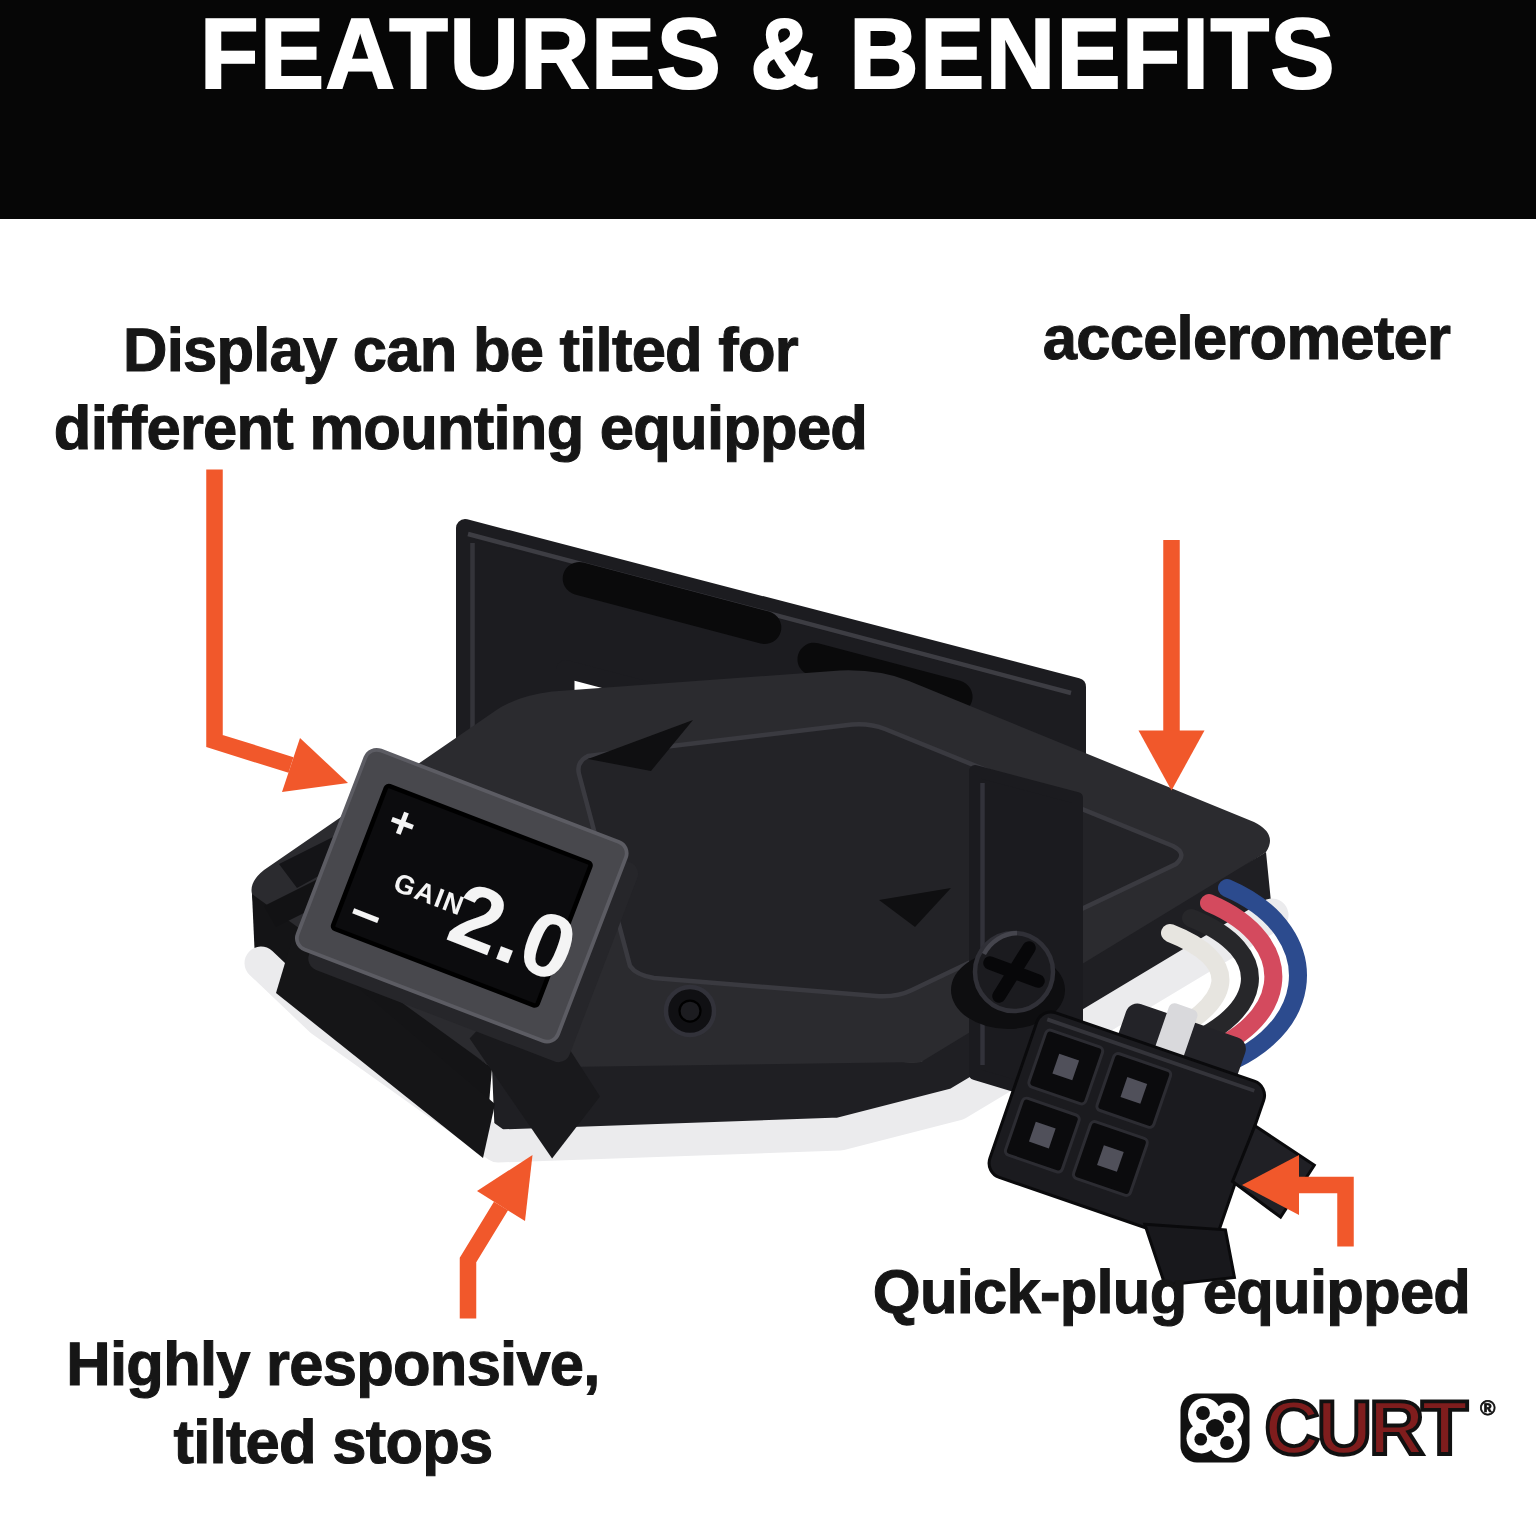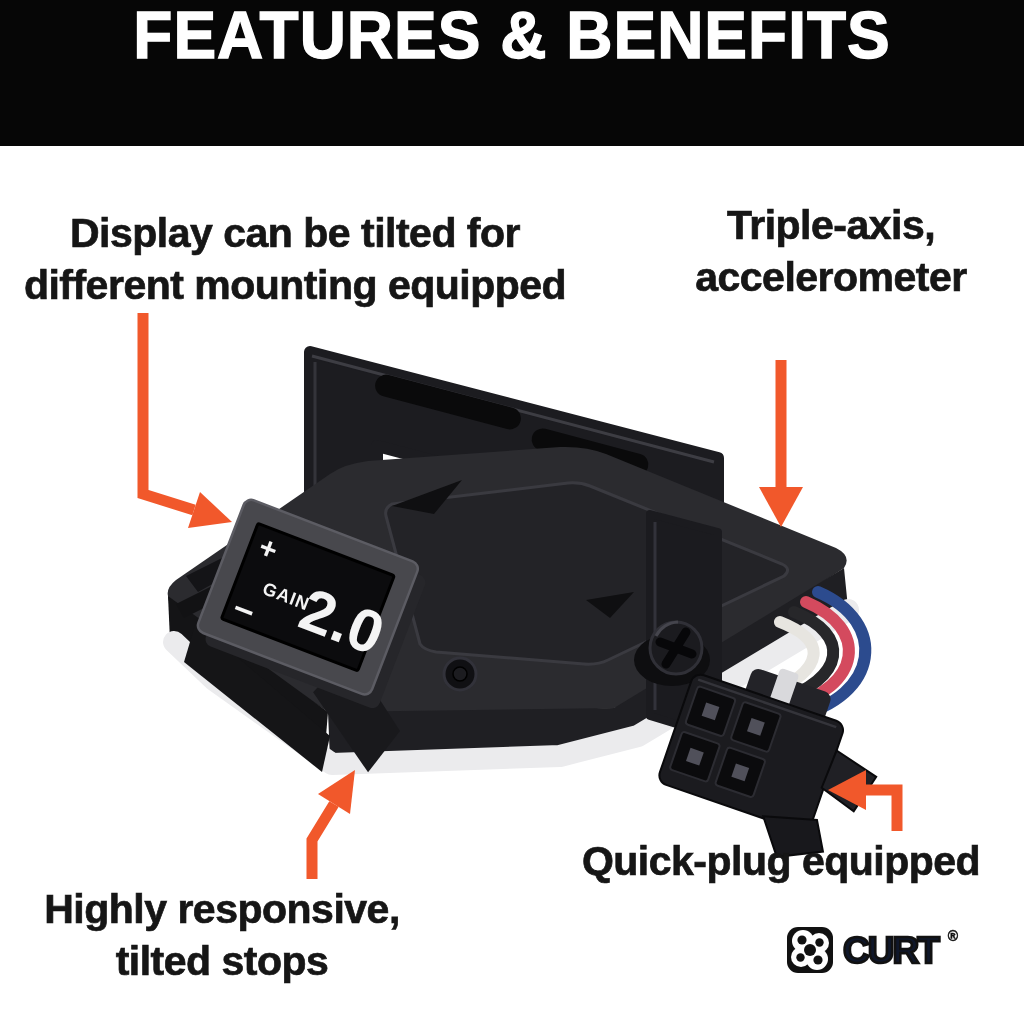--- a/index.html
+++ b/index.html
@@ -6,29 +6,29 @@
   #stage{position:relative;width:1024px;height:1024px;background:#ffffff;overflow:hidden;
          font-family:"Liberation Sans", sans-serif;}
   
   .header{position:absolute;left:0;top:0;width:1024px;height:146px;background:#060606;
           display:flex;justify-content:center;}
   .header h1{margin:0;color:#ffffff;font-size:64px;font-weight:700;letter-spacing:1px;
              -webkit-text-stroke:1.3px #ffffff;transform:scaleY(1.04);}
   
   .caption{position:absolute;color:#161616;font-weight:700;font-size:41px;line-height:1.26;
            text-align:center;letter-spacing:-0.5px;-webkit-text-stroke:0.7px #161616;}
-  .cap-display{left:20px;top:208px;width:550px;}
+  .cap-display{left:32px;top:208px;width:550px;}
   .cap-accel{left:640px;top:200px;width:382px;}
   .cap-resp{left:20px;top:884px;width:404px;}
   .cap-plug{left:556px;top:836px;width:450px;}
   
   .product-svg{position:absolute;left:0;top:0;width:1024px;height:1024px;}
   
   .brand{position:absolute;left:786px;top:926px;display:flex;align-items:center;gap:9px;}
-  .brand .wordmark{font-size:37px;font-weight:700;color:#0f172a;letter-spacing:-2px;
+  .brand .wordmark{font-size:51px;font-weight:700;color:#7f1d1d;letter-spacing:-2px;
                    -webkit-text-stroke:2.6px #111111;line-height:1;}
   .brand sup{font-size:14px;font-weight:700;color:#111111;vertical-align:top;
              position:relative;top:-14px;left:1px;-webkit-text-stroke:0.5px #111111;}
   .scr-txt{fill:#f4f4f4;font-family:"Liberation Sans",sans-serif;}
 </style>
 </head>
 <body>
 
 <div id="stage">
 
@@ -118,21 +118,20 @@
       <polygon points="828,790 866,770 866,810" stroke="none"></polygon>
     </g>
   </svg>
 
   <div class="caption cap-display">
     <div>Display can be tilted for</div>
     <div>different mounting equipped</div>
   </div>
 
   <div class="caption cap-accel">
-    <div>Triple-axis,</div>
     <div>accelerometer</div>
   </div>
 
   <div class="caption cap-resp">
     <div>Highly responsive,</div>
     <div>tilted stops</div>
   </div>
 
   <div class="caption cap-plug">
     <div>Quick-plug equipped</div>

